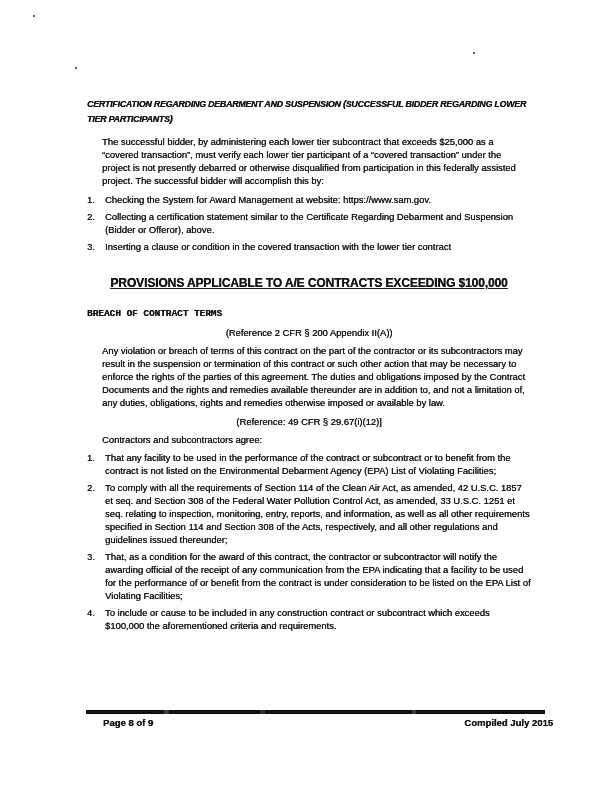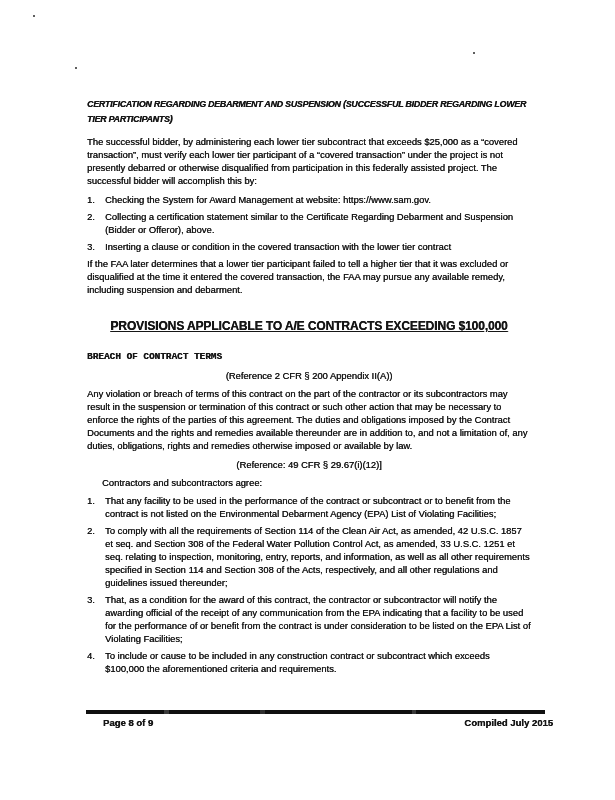--- a/index.html
+++ b/index.html
@@ -11,21 +11,21 @@
   .page { position:absolute; inset:0; background:#ffffff; }
   .content {
     position:absolute; left:87px; top:97px; width:444px;
     font-size:9.4px; line-height:13px;
     text-shadow:0.3px 0 0 currentColor; 
   }
   .doc-title {
     font-style:italic; font-weight:bold; font-size:8.8px;
     letter-spacing:-0.2px; line-height:15px; margin:0 0 8px 0;
   }
-  .para { margin:0 0 6px 0; }
+  .para { margin:0 0 6px 15px; }
   .list { margin:0 0 2px 0; }
   .li { display:flex; margin:0 0 4px 0; }
   .num { flex:0 0 18px; width:18px; }
   .li-text { flex:1; }
   .faa { margin-top:2px; }
   .provisions {
     text-align:center; font-weight:bold; font-size:12px;
     text-decoration:underline; margin:24px 0 17px 0; letter-spacing:-0.1px;
   }
   .sec-head { font-weight:bold; margin:0 0 6px 0;font-family:Liberation Mono, monospace; }
@@ -71,21 +71,20 @@
       <div class="li">
         <span class="num">2.</span>
         <span class="li-text">Collecting a certification statement similar to the Certificate Regarding Debarment and Suspension (Bidder or Offeror), above.</span>
       </div>
       <div class="li">
         <span class="num">3.</span>
         <span class="li-text">Inserting a clause or condition in the covered transaction with the lower tier contract</span>
       </div>
     </div>
 
-    <p class="para faa">If the FAA later determines that a lower tier participant failed to tell a higher tier that it was excluded or disqualified at the time it entered the covered transaction, the FAA may pursue any available remedy, including suspension and debarment.</p>
 
     <div class="provisions">PROVISIONS APPLICABLE TO A/E CONTRACTS EXCEEDING $100,000</div>
 
     <div class="sec-head">BREACH OF CONTRACT TERMS</div>
     <div class="ref">(Reference 2 CFR § 200 Appendix II(A))</div>
     <p class="para">Any violation or breach of terms of this contract on the part of the contractor or its subcontractors may result in the suspension or termination of this contract or such other action that may be necessary to enforce the rights of the parties of this agreement.  The duties and obligations imposed by the Contract Documents and the rights and remedies available thereunder are in addition to, and not a limitation of, any duties, obligations, rights and remedies otherwise imposed or available by law.</p>
 
     <div class="ref">(Reference: 49 CFR § 29.67(i)(12)]</div>
     <p class="para agree">Contractors and subcontractors agree:</p>
 

